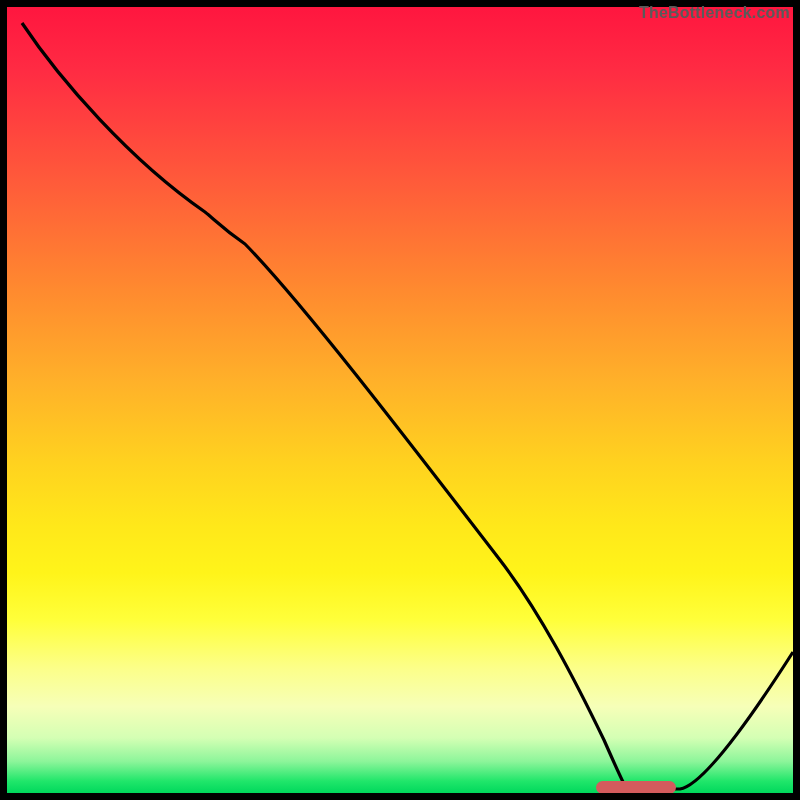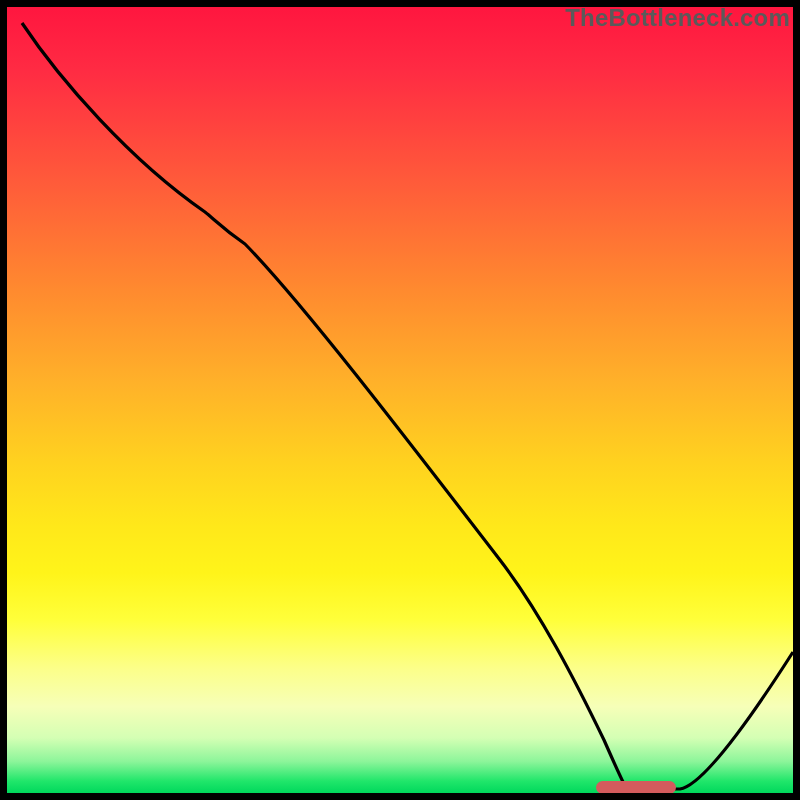--- a/index.html
+++ b/index.html
@@ -13,21 +13,21 @@
   }
   .chart-wrap {
     position: relative;
     width: 800px;
     height: 800px;
   }
   .watermark {
     position: absolute;
     top: 4px;
     right: 10px;
-    font-size: 24px;
+    font-size: 16px;
     font-weight: 600;
     color: #5a5a5a;
     letter-spacing: 0.2px;
     z-index: 10;
     user-select: none;
   }
   
   .gradient-bg {
     position: absolute;
     left: 7px;

